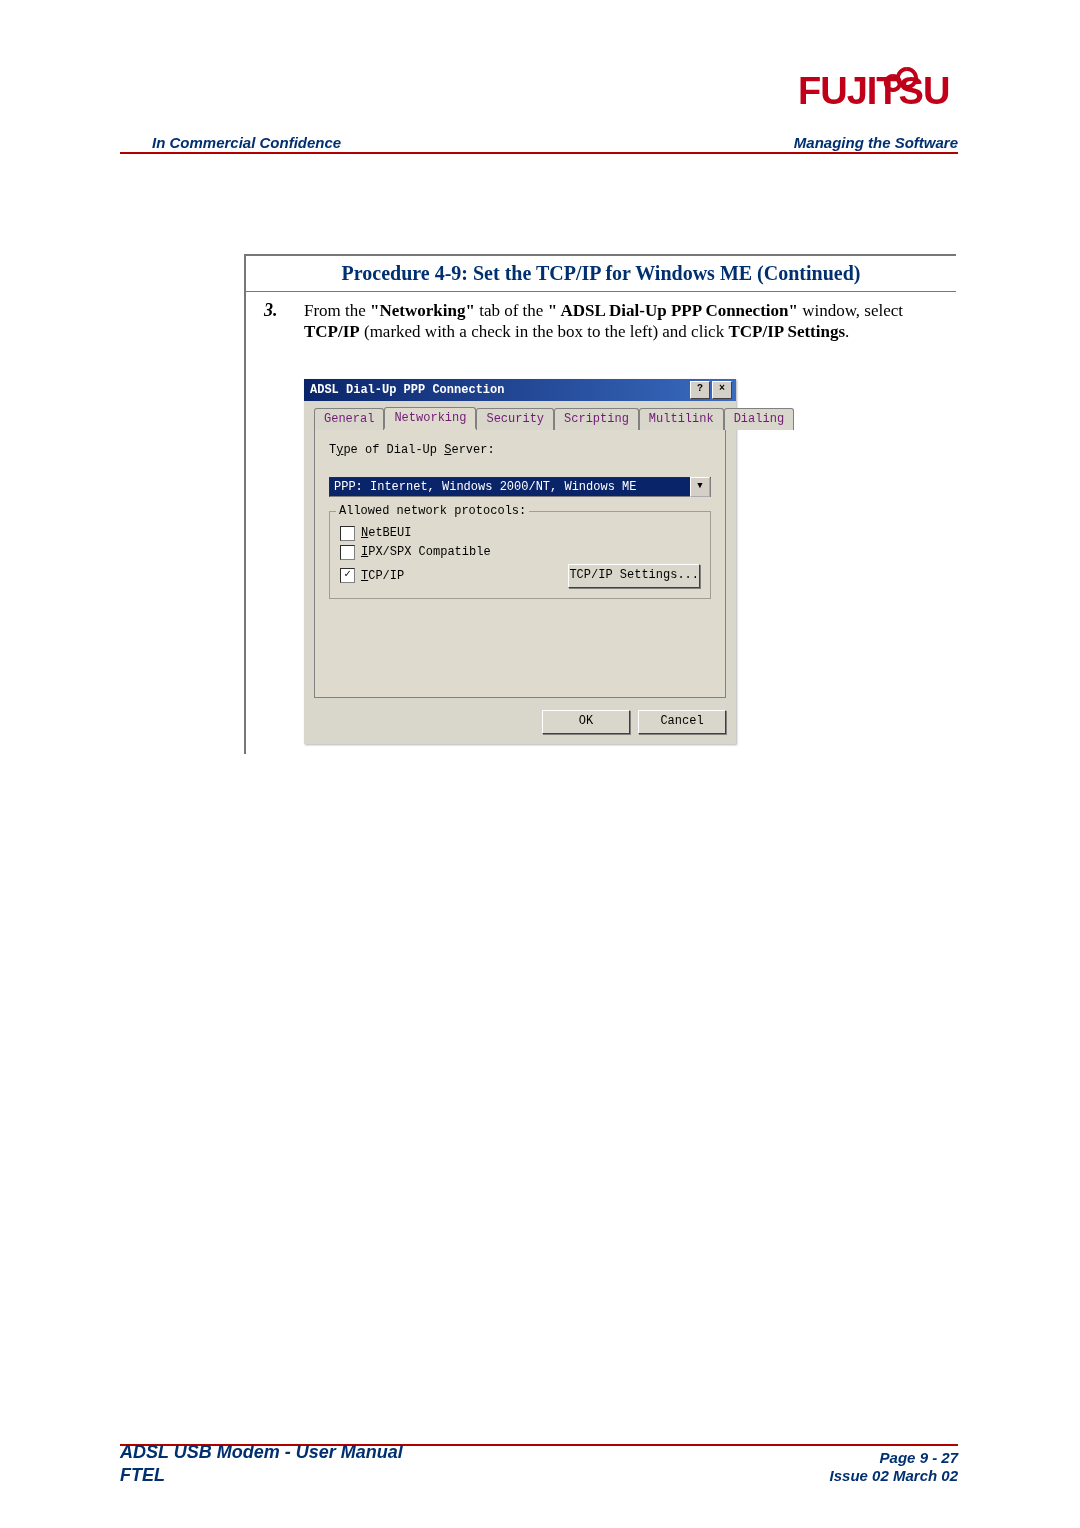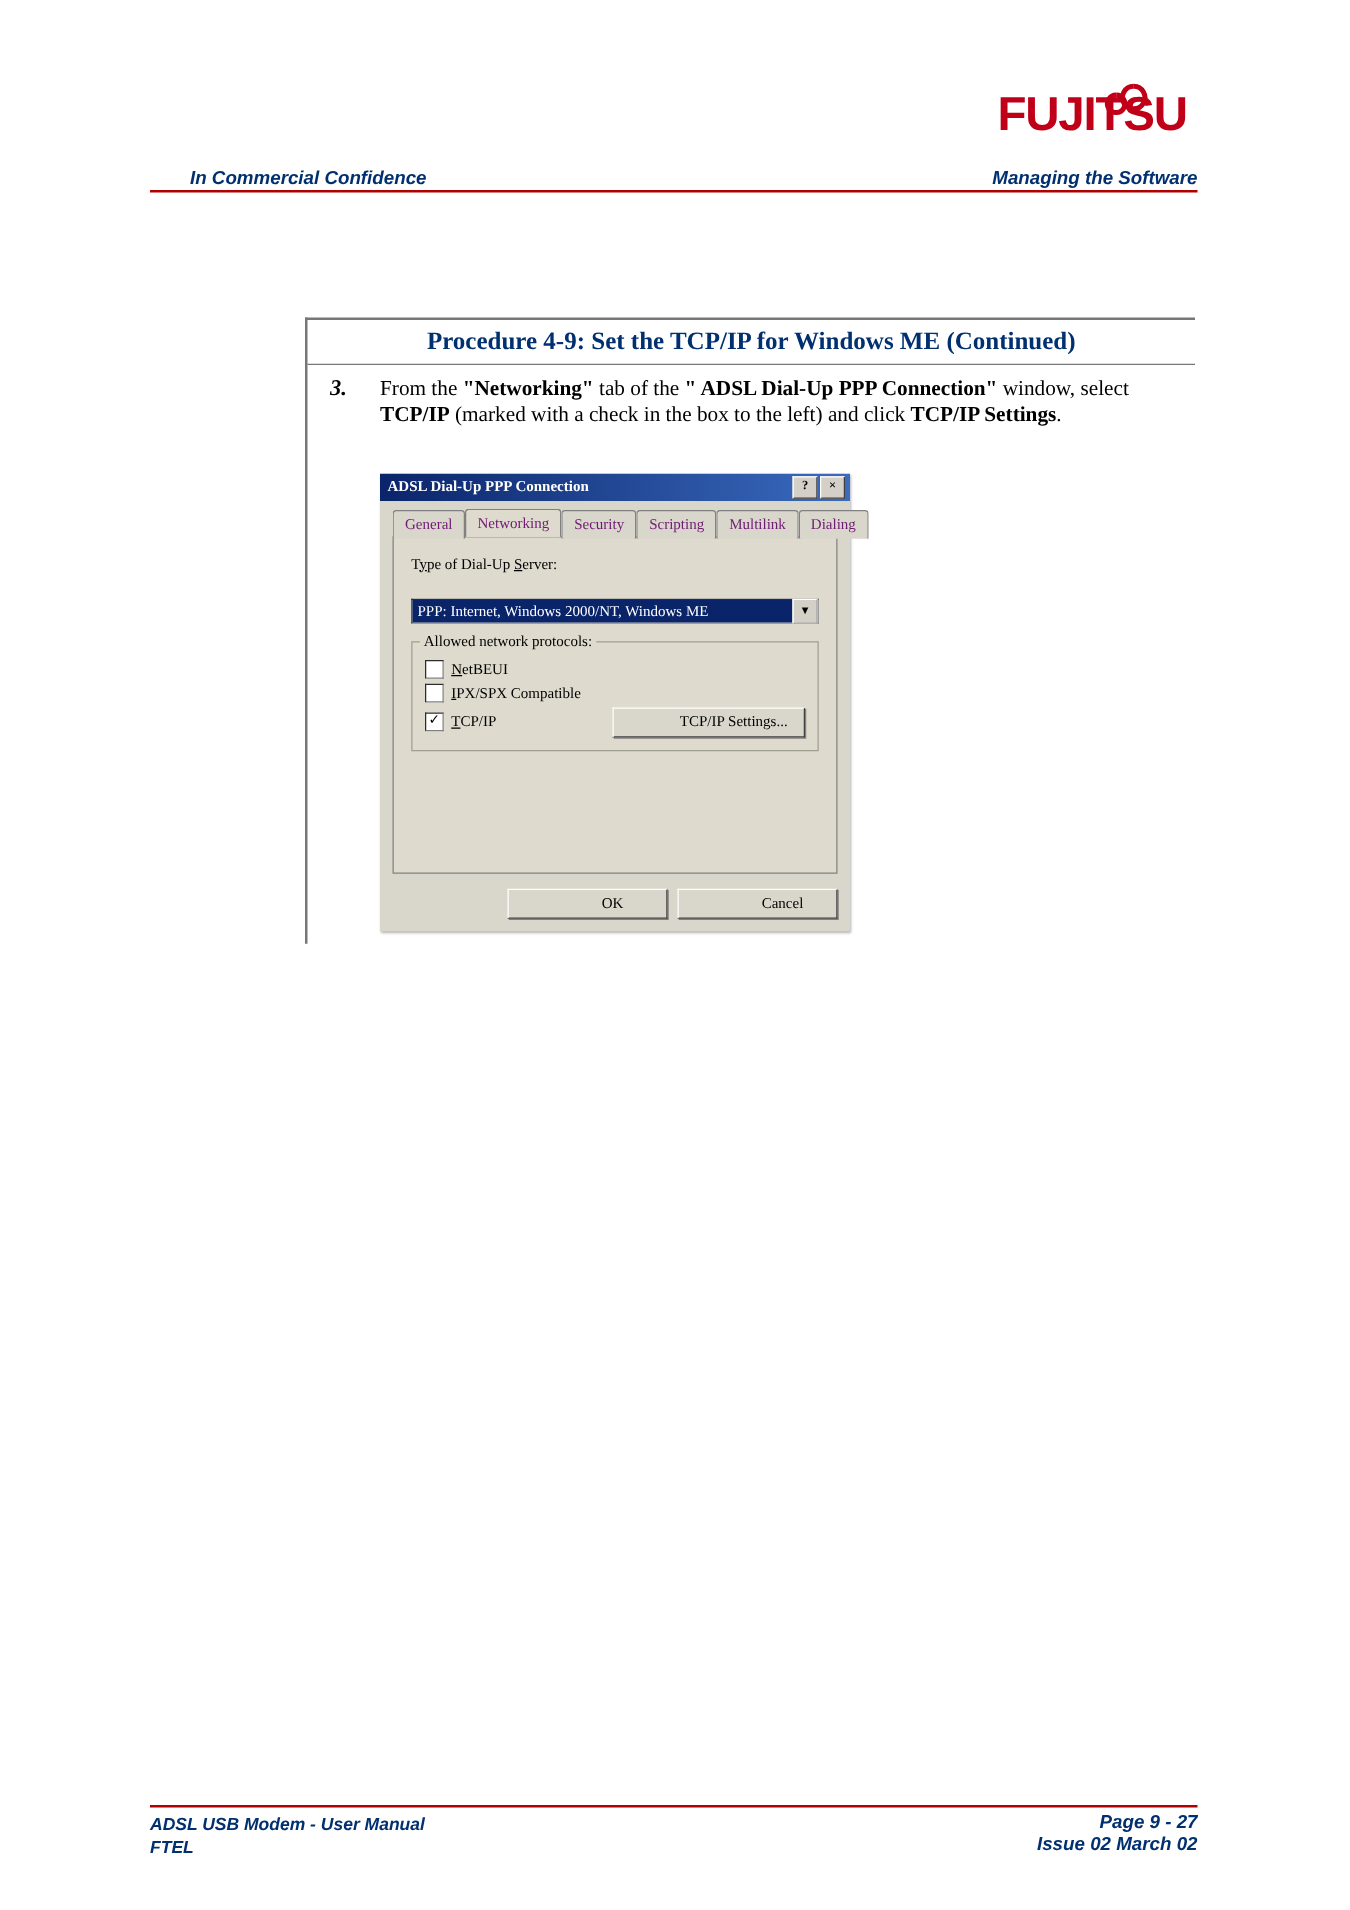--- a/index.html
+++ b/index.html
@@ -62,21 +62,21 @@
     right: 122px;
     border-top: 2px solid #b00000;
   }
   .footer-left {
     position: absolute;
     bottom: 42px;
     left: 120px;
     color: #003070;
     font-weight: bold;
     font-style: italic;
-    font-size: 14px;
+    font-size: 18px;
     font-family: Arial, sans-serif;
     line-height: 1.25;
   }
   .footer-right {
     position: absolute;
     bottom: 42px;
     right: 122px;
     color: #003070;
     font-weight: bold;
     font-style: italic;
@@ -124,23 +124,23 @@
     font-size: 17px;
     line-height: 1.25;
     color: #000;
   }
   .step-text b { font-weight: bold; }
   
   .dialog-area {
     padding: 24px 0 10px 58px;
   }
   .dialog {
-    width: 376px;
+    width: 432px;
     box-shadow: 1px 1px 2px rgba(0,0,0,0.3);
-    font-family: Liberation Serif, serif;
+    font-family: Liberation Mono, monospace;
     font-size: 12px;
     color: #000;
     filter: blur(0.3px);
   }
   .titlebar {
     background: linear-gradient(to right, #0a246a, #3a6bbf);
     color: #fff;
     display: flex;
     align-items: center;
     height: 22px;
@@ -268,21 +268,20 @@
     min-width: 86px;
     height: 22px;
     line-height: 20px;
     text-align: center;
     background: #d9d6cb;
     border: 1px solid #fff;
     border-right-color: #404040;
     border-bottom-color: #404040;
     font-size: 12px;
     box-shadow: 1px 1px 0 #808080;
-    padding-left: 40px;
   }
   .dlg-buttons {
     display: flex;
     justify-content: flex-end;
     gap: 8px;
     margin-top: 12px;
   }
   .proto-row {
     display: flex;
     align-items: center;

